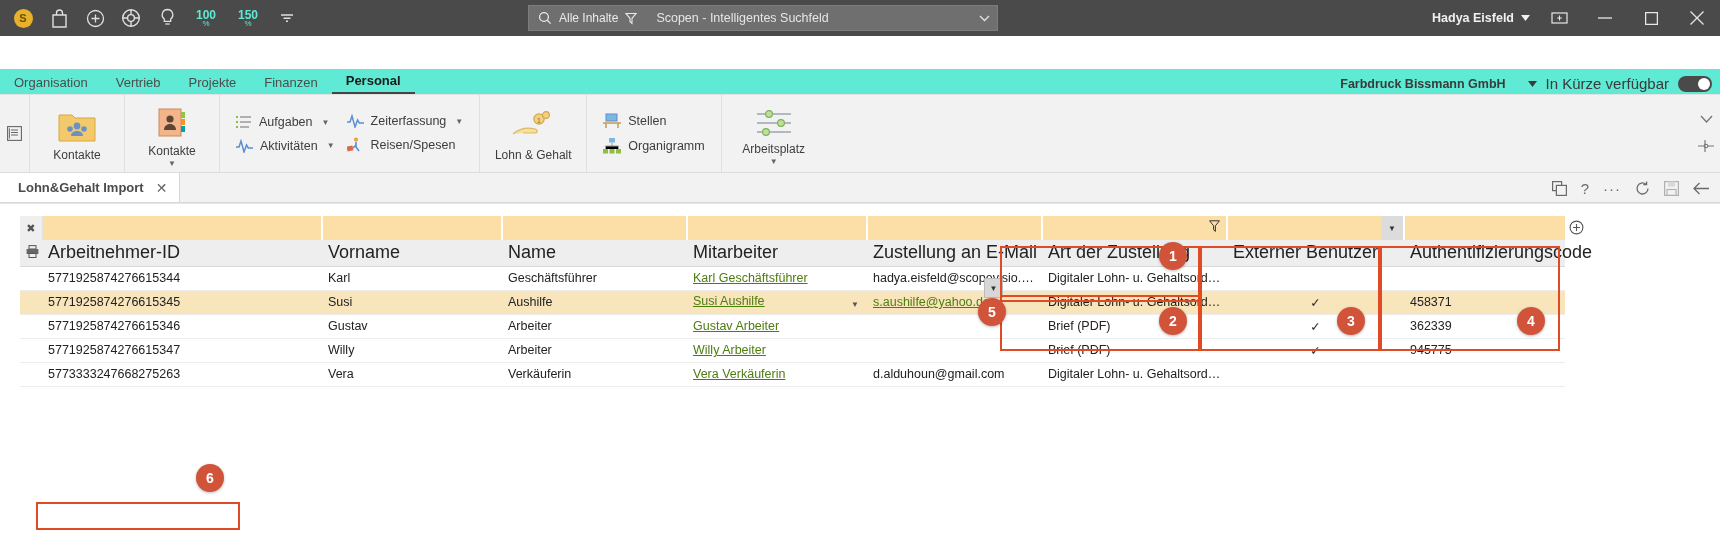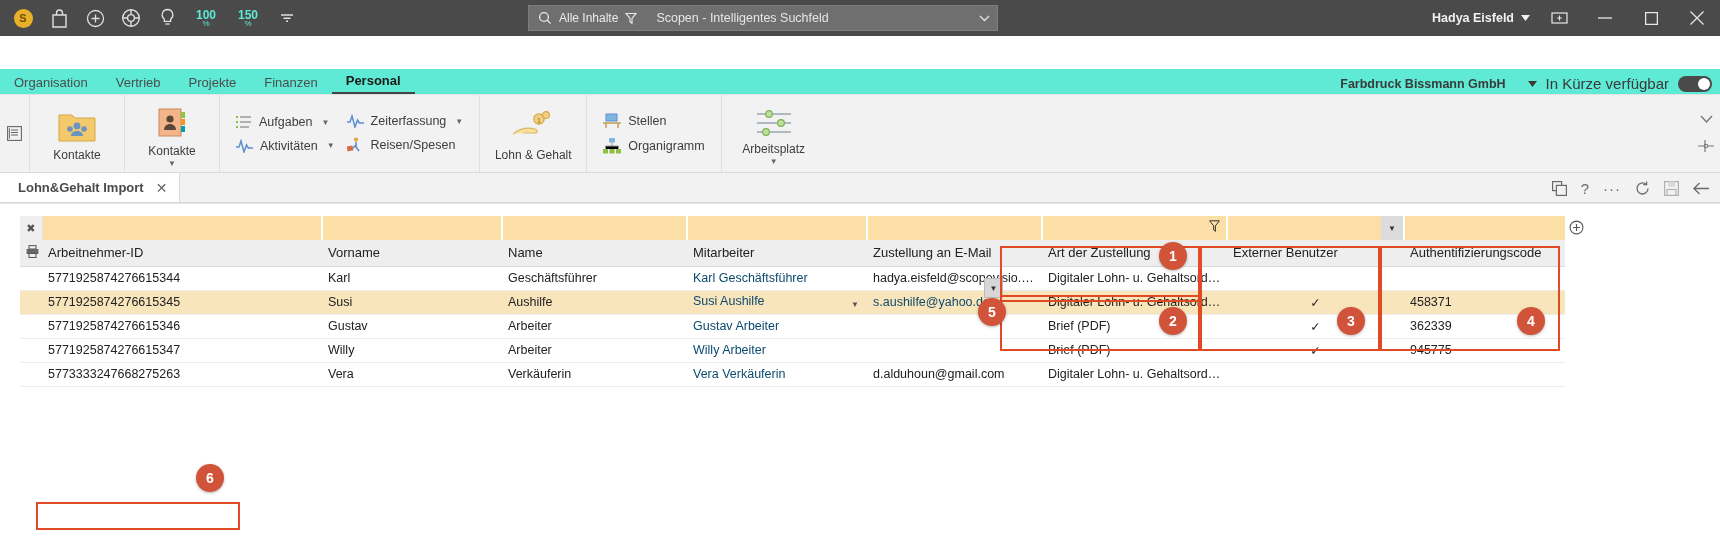--- a/index.html
+++ b/index.html
@@ -121,27 +121,27 @@
   table.grid col.c7 { width:177px; }
   table.grid col.c8 { width:161px; }
 
   tr.filterrow td { height:24px; background:#fcdfa6; border-right:2px solid #ffffff; padding:0 6px; position:relative;}
   tr.filterrow td.corner { background:#efefef; border-right:1px solid #e2e2e2; text-align:center; color:#555; font-size:11px;}
   tr.filterrow td.lastcol { border-right:none; }
   .filter-ico { position:absolute; right:6px; top:4px; color:#333; }
   .filter-drop { position:absolute; right:0; top:0; width:22px; height:24px; background:#dcdcdc; display:flex; align-items:center; justify-content:center; font-size:8px; color:#333; cursor:pointer;}
   .plus-cell { position:absolute; right:-20px; top:2px; width:18px; height:18px; display:flex; align-items:center; justify-content:center; color:#555;}
 
-  tr.headrow td { height:26px; background:#eeeeee; font-size:13px; color:#222; padding:0 6px; border-bottom:1px solid #d9d9d9; white-space:nowrap;}
+  tr.headrow td { height:26px; background:#eeeeee; font-size:18px; color:#222; padding:0 6px; border-bottom:1px solid #d9d9d9; white-space:nowrap;}
   tr.headrow td.corner { text-align:center; }
 
   tr.datarow td { height:24px; font-size:12.5px; color:#222; padding:0 6px; border-bottom:1px solid #ececec; white-space:nowrap; overflow:hidden; text-overflow:ellipsis;}
   tr.datarow.sel td { background:#f9e5bc; }
   tr.datarow td.corner { border-bottom:1px solid #ececec; }
-  .lnk { color:#0c4a6e; cursor:pointer; }
+  .lnk { text-decoration:underline; color:#4d7c0f; cursor:pointer; }
   .muted { color:#a8a8a8; }
   .check { color:#2e7d32; font-size:13px; }
   .cellcenter { text-align:center; }
 
   .combo-caret {
     float:right; width:12px; height:12px; margin-top:5px;
     display:flex; align-items:center; justify-content:center;
     font-size:8px; color:#555;
   }
   .cell-drop {

